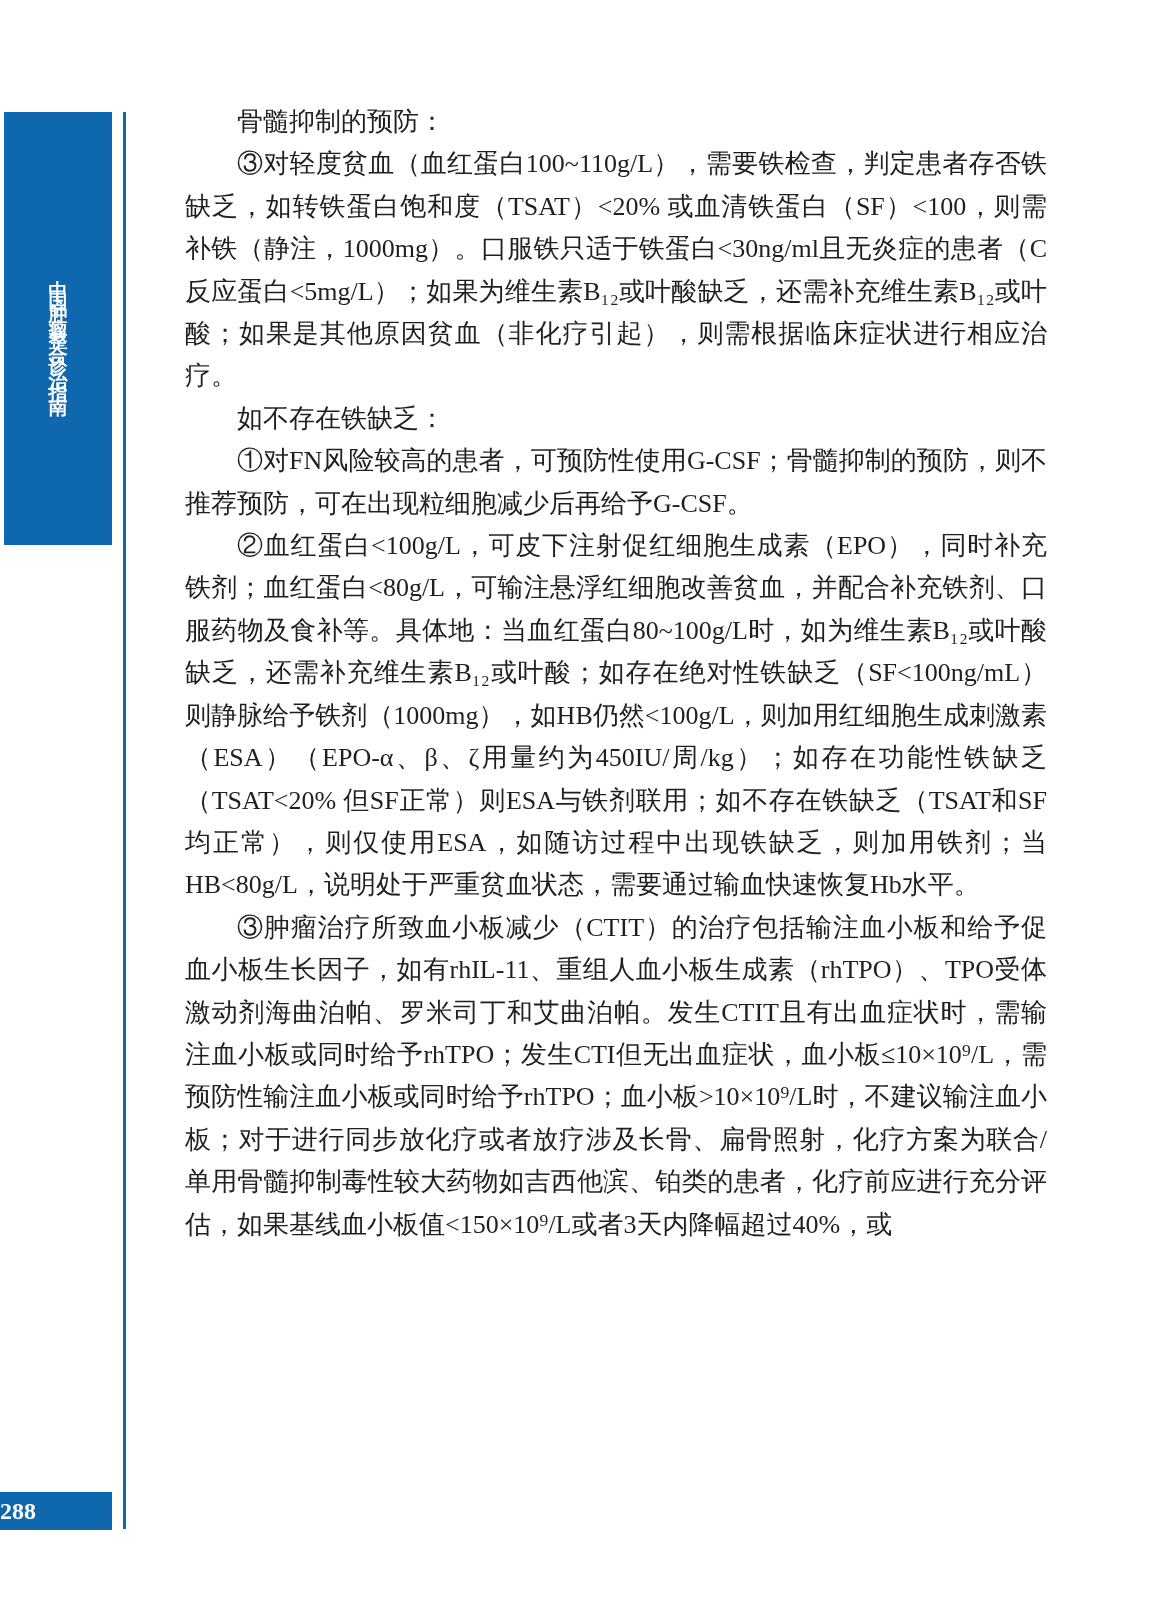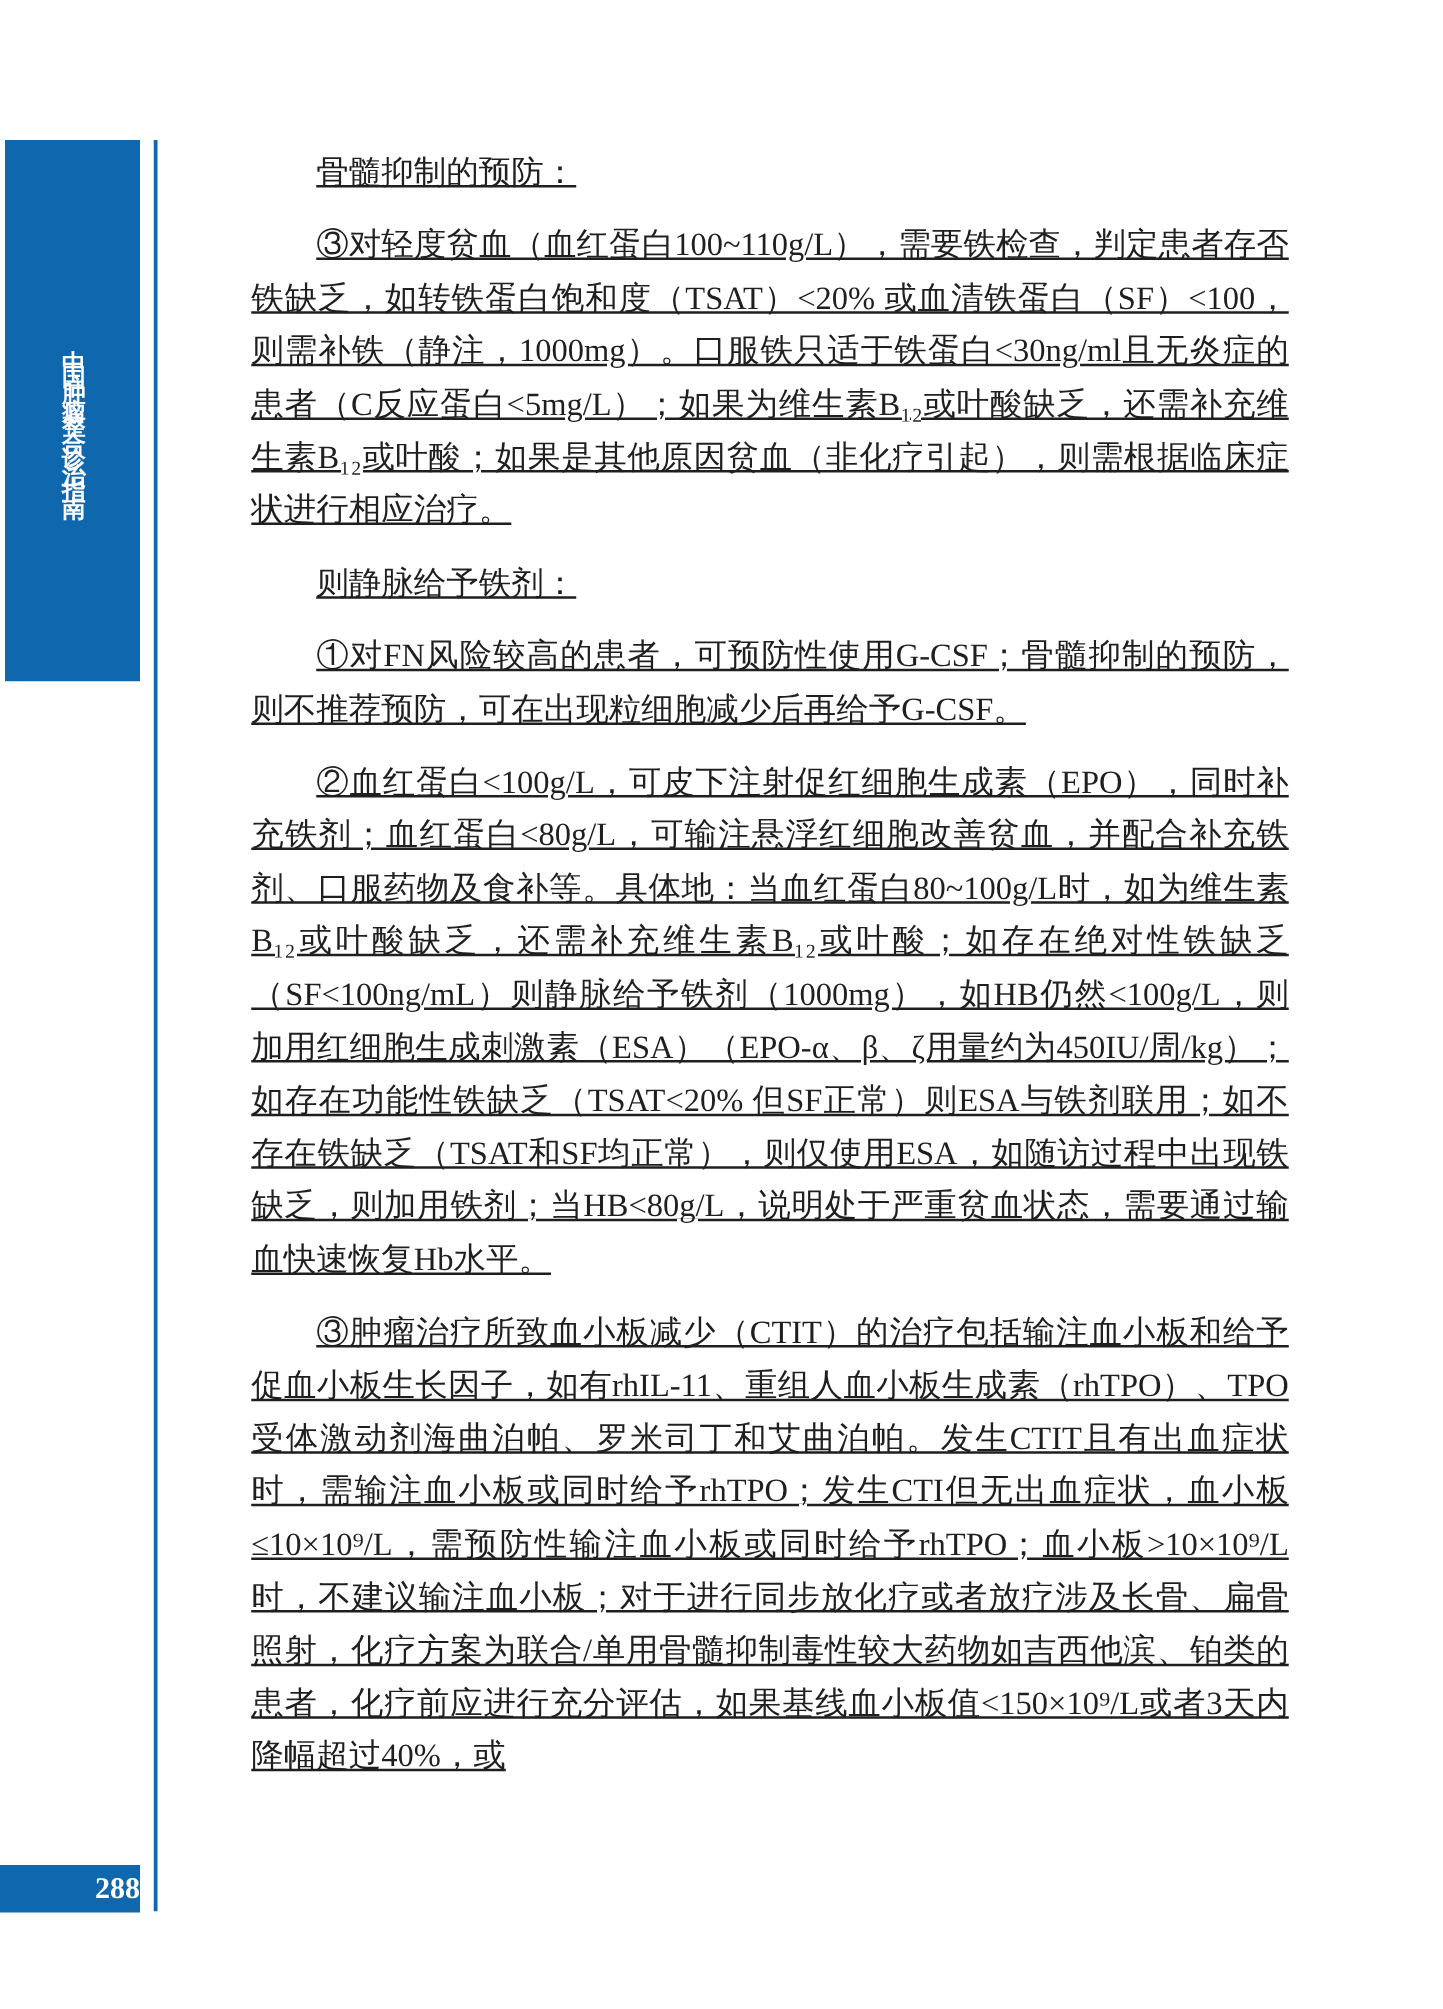--- a/index.html
+++ b/index.html
@@ -30,51 +30,51 @@
   .vrule {
     position:absolute; left:123px; top:112px;
     width:3px; height:1417px;
     background:var(--accent,#0f67ae);
   }
   .pagenum-badge {
     position:absolute; left:0; top:1492px;
     width:112px; height:38px;
     background:var(--accent,#0f67ae);
     color:#ffffff;
-    display:flex; align-items:center; justify-content:flex-end;
+    display:flex; align-items:center; justify-content:flex-start;
     font-family:"Liberation Serif","DejaVu Serif",serif;
     font-weight:bold; font-size:24px;
   }
   .body-text {
     position:absolute; left:185px; top:101px;
     width:862px;
     font-size:26px;
     line-height:42.4px;
     color:#1f1f1f;
     text-align:justify;
   }
-  .para { margin:16px; text-indent:2em;text-decoration:underline; }
+  .para { margin:0; text-indent:2em; }
 </style>
 </head>
 <body>
 
 <div class="page">
 
   <div class="sidebar-banner">
     <div class="sidebar-title">中国肿瘤整合诊治指南</div>
   </div>
 
   <div class="vrule"></div>
 
   <div class="pagenum-badge">
     <span>288</span>
   </div>
 
   <main class="body-text" id="body-text">
       <p class="para">骨髓抑制的预防：</p>
       <p class="para">③对轻度贫血（血红蛋白100~110g/L），需要铁检查，判定患者存否铁缺乏，如转铁蛋白饱和度（TSAT）&lt;20% 或血清铁蛋白（SF）&lt;100，则需补铁（静注，1000mg）。口服铁只适于铁蛋白&lt;30ng/ml且无炎症的患者（C反应蛋白&lt;5mg/L）；如果为维生素B₁₂或叶酸缺乏，还需补充维生素B₁₂或叶酸；如果是其他原因贫血（非化疗引起），则需根据临床症状进行相应治疗。</p>
-      <p class="para">则静脉给予铁剂：</p>
+      <p class="para">如不存在铁缺乏：</p>
       <p class="para">①对FN风险较高的患者，可预防性使用G-CSF；骨髓抑制的预防，则不推荐预防，可在出现粒细胞减少后再给予G-CSF。</p>
       <p class="para">②血红蛋白&lt;100g/L，可皮下注射促红细胞生成素（EPO），同时补充铁剂；血红蛋白&lt;80g/L，可输注悬浮红细胞改善贫血，并配合补充铁剂、口服药物及食补等。具体地：当血红蛋白80~100g/L时，如为维生素B₁₂或叶酸缺乏，还需补充维生素B₁₂或叶酸；如存在绝对性铁缺乏（SF&lt;100ng/mL）则静脉给予铁剂（1000mg），如HB仍然&lt;100g/L，则加用红细胞生成刺激素（ESA）（EPO-α、β、ζ用量约为450IU/周/kg）；如存在功能性铁缺乏（TSAT&lt;20% 但SF正常）则ESA与铁剂联用；如不存在铁缺乏（TSAT和SF均正常），则仅使用ESA，如随访过程中出现铁缺乏，则加用铁剂；当HB&lt;80g/L，说明处于严重贫血状态，需要通过输血快速恢复Hb水平。</p>
       <p class="para">③肿瘤治疗所致血小板减少（CTIT）的治疗包括输注血小板和给予促血小板生长因子，如有rhIL-11、重组人血小板生成素（rhTPO）、TPO受体激动剂海曲泊帕、罗米司丁和艾曲泊帕。发生CTIT且有出血症状时，需输注血小板或同时给予rhTPO；发生CTI但无出血症状，血小板≤10×10⁹/L，需预防性输注血小板或同时给予rhTPO；血小板&gt;10×10⁹/L时，不建议输注血小板；对于进行同步放化疗或者放疗涉及长骨、扁骨照射，化疗方案为联合/单用骨髓抑制毒性较大药物如吉西他滨、铂类的患者，化疗前应进行充分评估，如果基线血小板值&lt;150×10⁹/L或者3天内降幅超过40%，或</p>
     </main>
 
 </div>
 
 </body></html>

